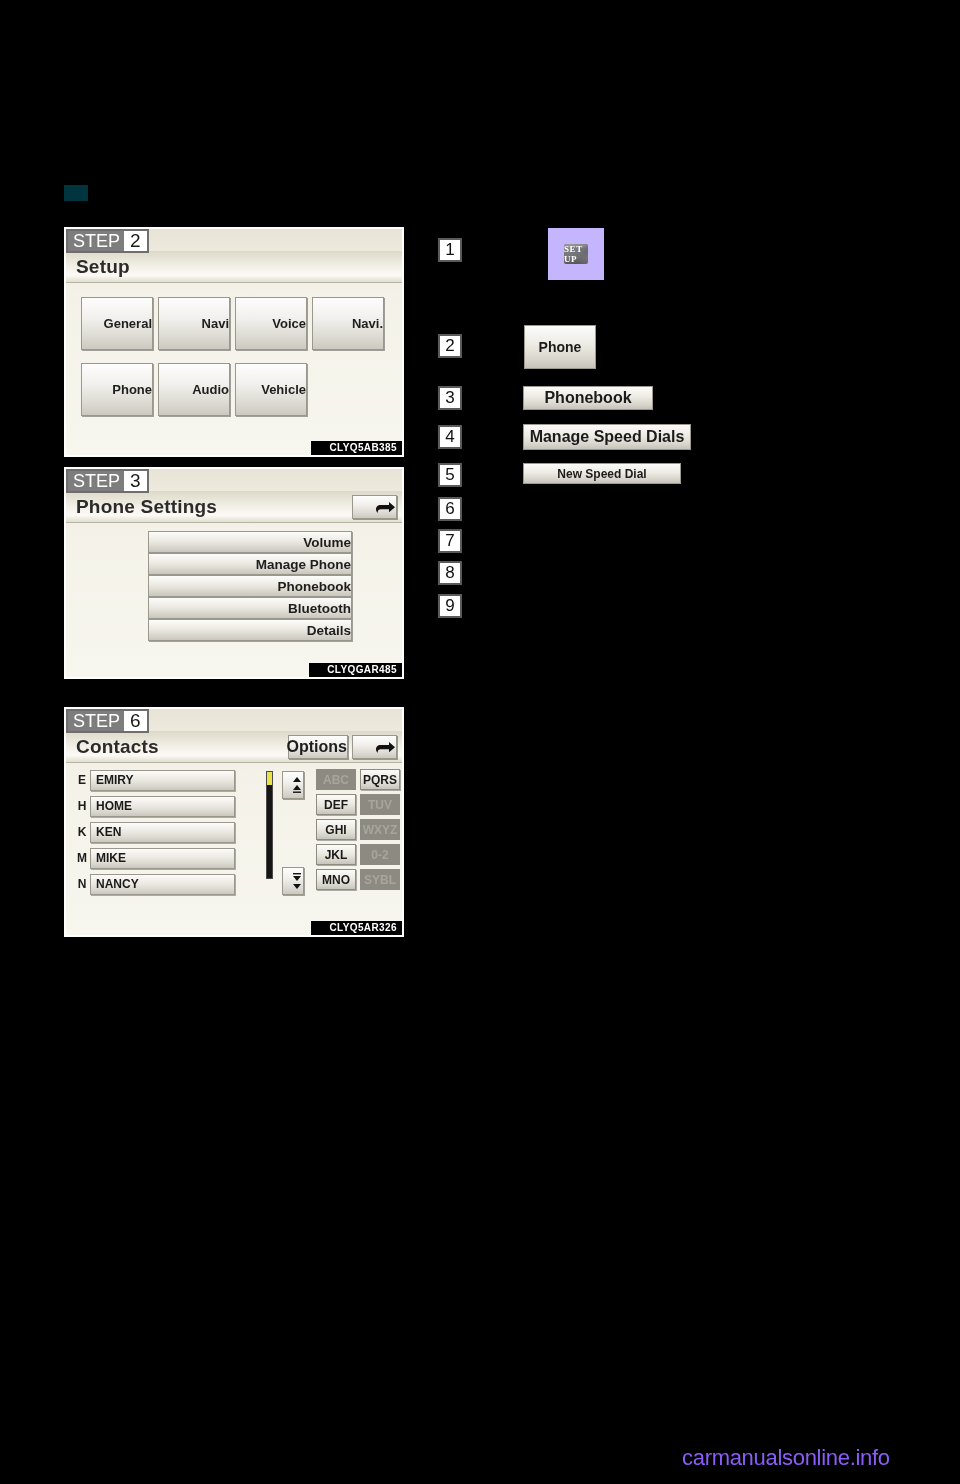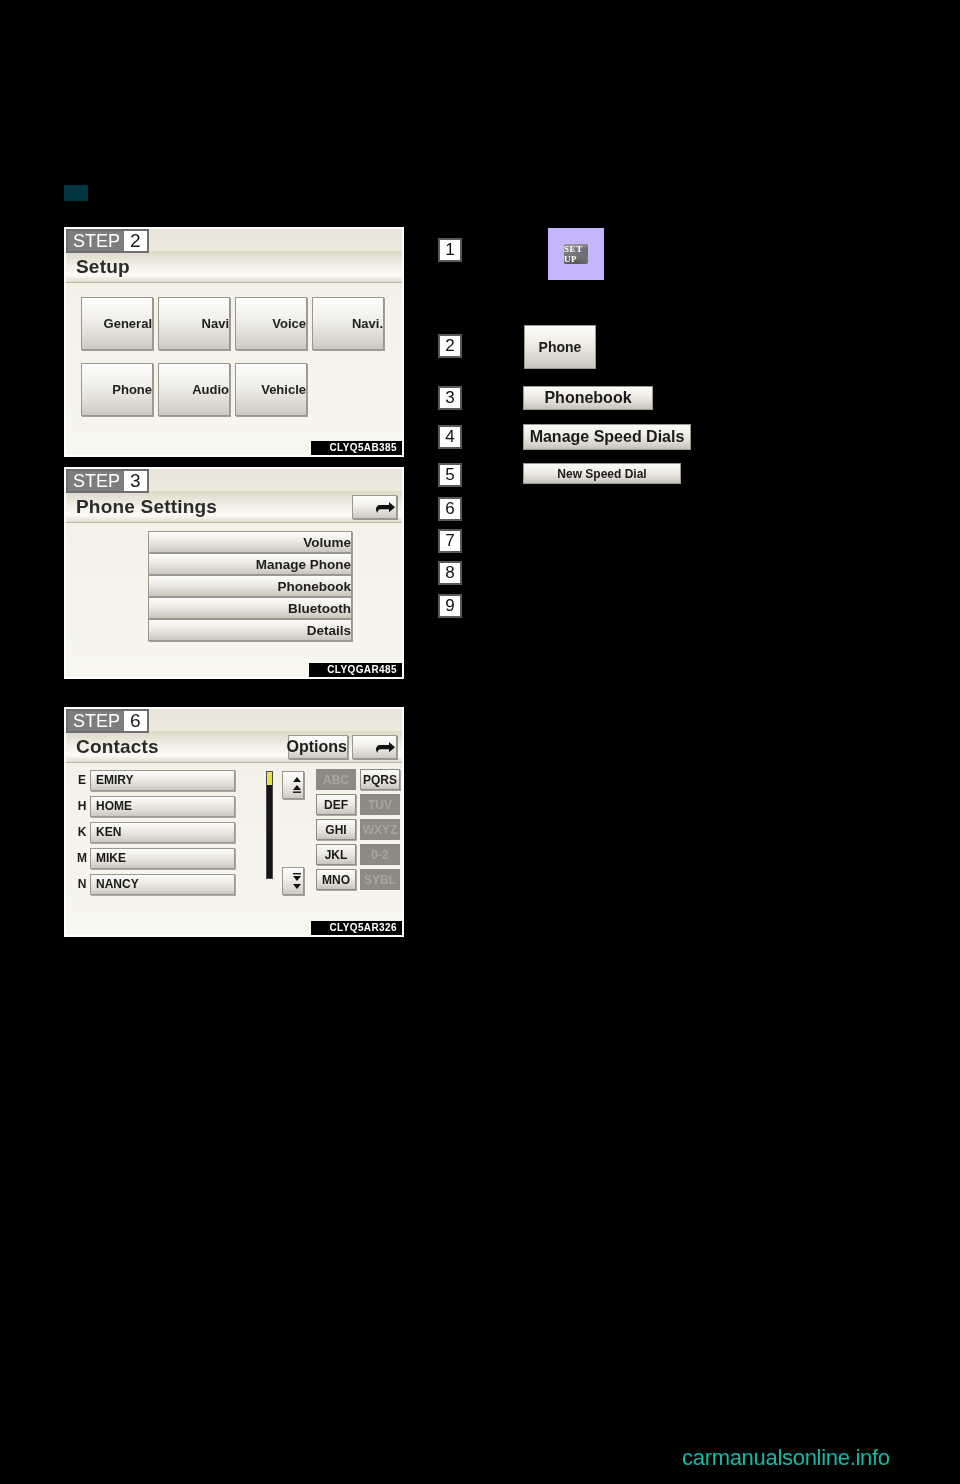--- a/index.html
+++ b/index.html
@@ -217,21 +217,21 @@
     box-shadow: 1px 1px 0 rgba(0,0,0,0.35);
     display: flex; align-items: center; justify-content: center;
     color: #1b1b1b;
     font-family: "Liberation Sans", sans-serif;
     font-weight: bold;
   }
 
   
   .watermark {
     position: absolute; left: 682px; top: 1445px;
-    color: #14b8a6;
+    color: #8b5cf6;
     font-size: 22px;
     letter-spacing: -0.3px;
     font-family: "Liberation Sans", sans-serif;
   }
 </style>
 </head>
 <body>
 
 <div class="page">
 

